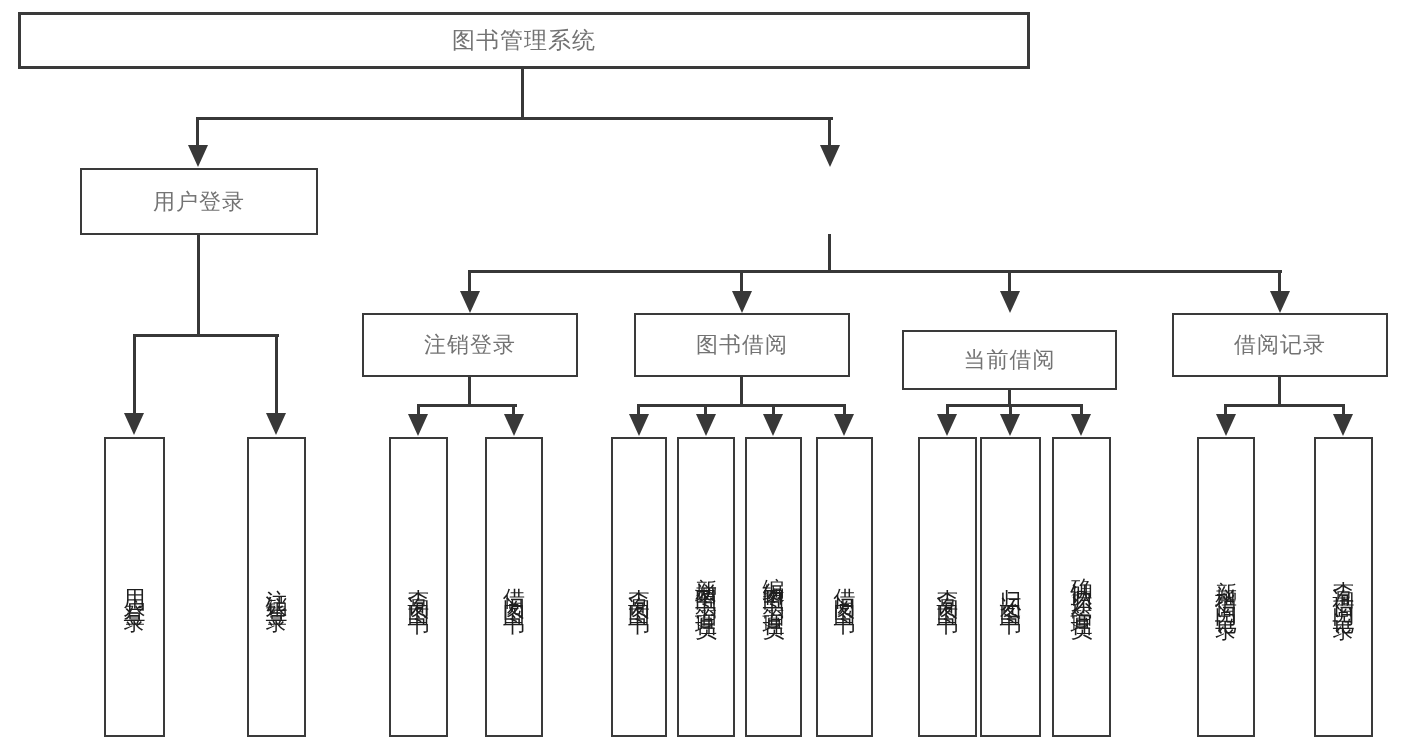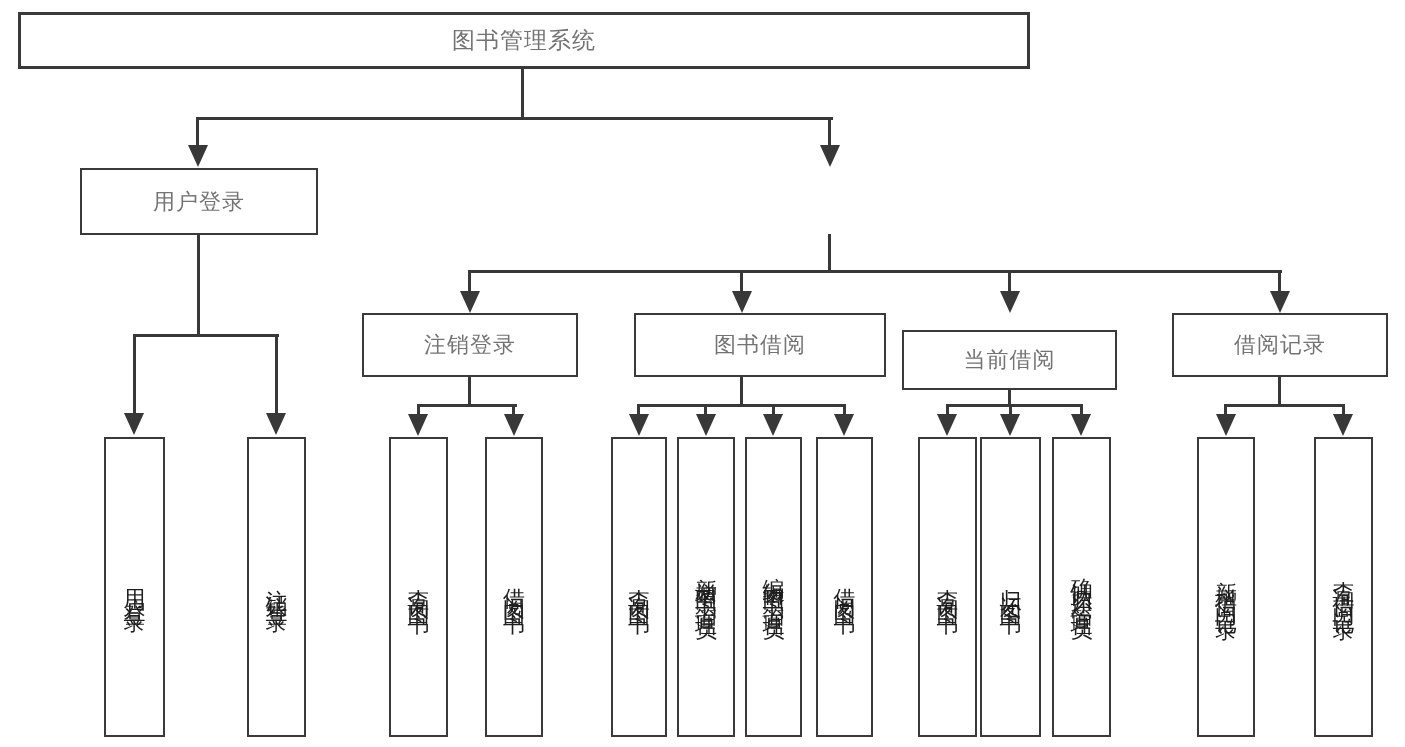--- a/index.html
+++ b/index.html
@@ -44,21 +44,21 @@
     <span>图书管理系统</span>
   </div>
 
   <div class="node" style="left:80px;top:168px;width:238px;height:67px">
     <span>用户登录</span>
   </div>
 
   <div class="node" style="left:362px;top:313px;width:216px;height:64px">
     <span>注销登录</span>
   </div>
-  <div class="node" style="left:634px;top:313px;width:252px;height:64px">
+  <div class="node" style="left:634px;top:313px;width:216px;height:64px">
     <span>图书借阅</span>
   </div>
   <div class="node" style="left:902px;top:330px;width:215px;height:60px">
     <span>当前借阅</span>
   </div>
   <div class="node" style="left:1172px;top:313px;width:216px;height:64px">
     <span>借阅记录</span>
   </div>
 
   <div class="leaf" style="left:104px;width:61px">

